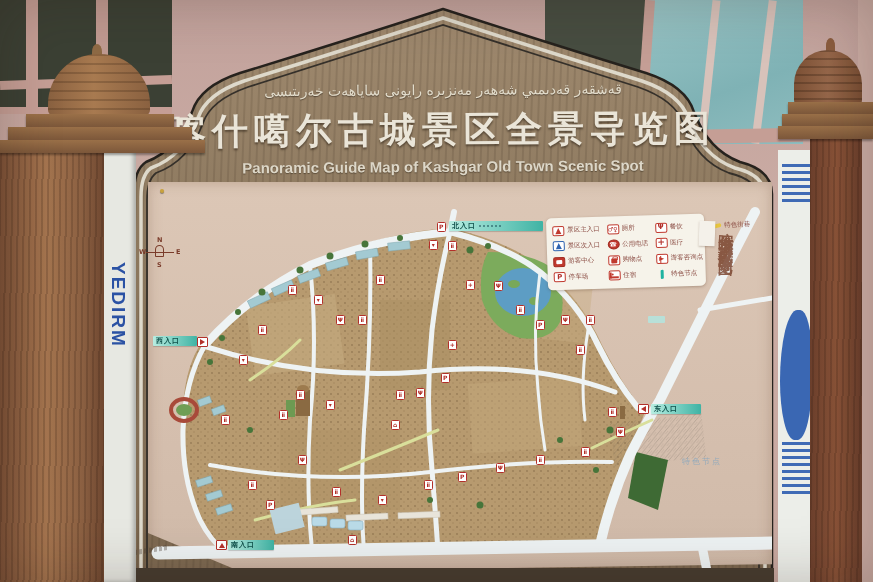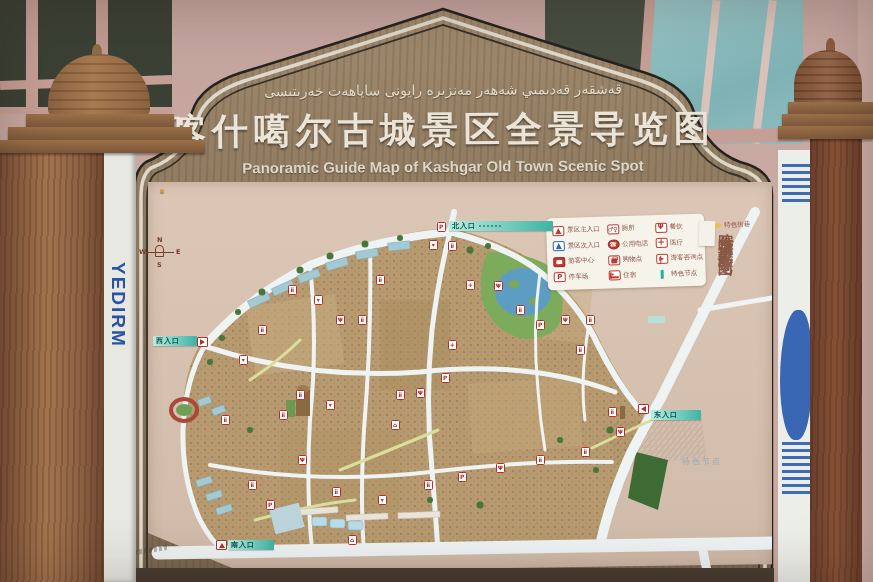--- a/index.html
+++ b/index.html
@@ -99,23 +99,23 @@
   .paper-scrap{left:699px;top:221px;width:16px;height:25px;background:#f4f1ea;transform:rotate(2deg);
        box-shadow:0 1px 2px rgba(90,60,40,.3);}
 
   
   .banner{height:10px;display:flex;align-items:center;padding:0 3px;
        background:linear-gradient(90deg,#b8ede1,#3fb3a4);border-radius:1px;
        box-shadow:0 1px 1px rgba(0,0,0,.18);}
   .banner .txt{position:static;font:bold 7px "DejaVu Sans",sans-serif;color:#0e4f49;letter-spacing:1px;white-space:nowrap;}
   .banner .sub{position:static;height:2px;width:24px;margin-left:3px;
        background:repeating-linear-gradient(90deg,rgba(20,70,80,.5) 0 2px,transparent 2px 4px);}
-  .banner-north{left:449px;top:221px;width:104px;}
+  .banner-north{left:449px;top:221px;width:94px;}
   .banner-west{left:153px;top:336px;width:44px;background:linear-gradient(270deg,#3fb3a4,#b8ede1);}
-  .banner-east{left:651px;top:404px;width:50px;margin-top:6px;}
+  .banner-east{left:651px;top:404px;width:50px;}
   .banner-south{left:228px;top:540px;width:46px;}
   .ent-box{width:11px;height:10px;background:#fff;border:1px solid #b3302a;border-radius:1px;
        display:flex;align-items:center;justify-content:center;}
   .ent-box span{position:static;width:0;height:0;}
   .ent-west{left:197px;top:337px;}
   .ent-west span{border-top:3px solid transparent;border-bottom:3px solid transparent;border-left:5px solid #b3302a;}
   .ent-east{left:638px;top:404px;}
   .ent-east span{border-top:3px solid transparent;border-bottom:3px solid transparent;border-right:5px solid #b3302a;}
   .ent-south{left:216px;top:540px;}
   .ent-south span{border-left:3px solid transparent;border-right:3px solid transparent;border-bottom:5px solid #b3302a;}

